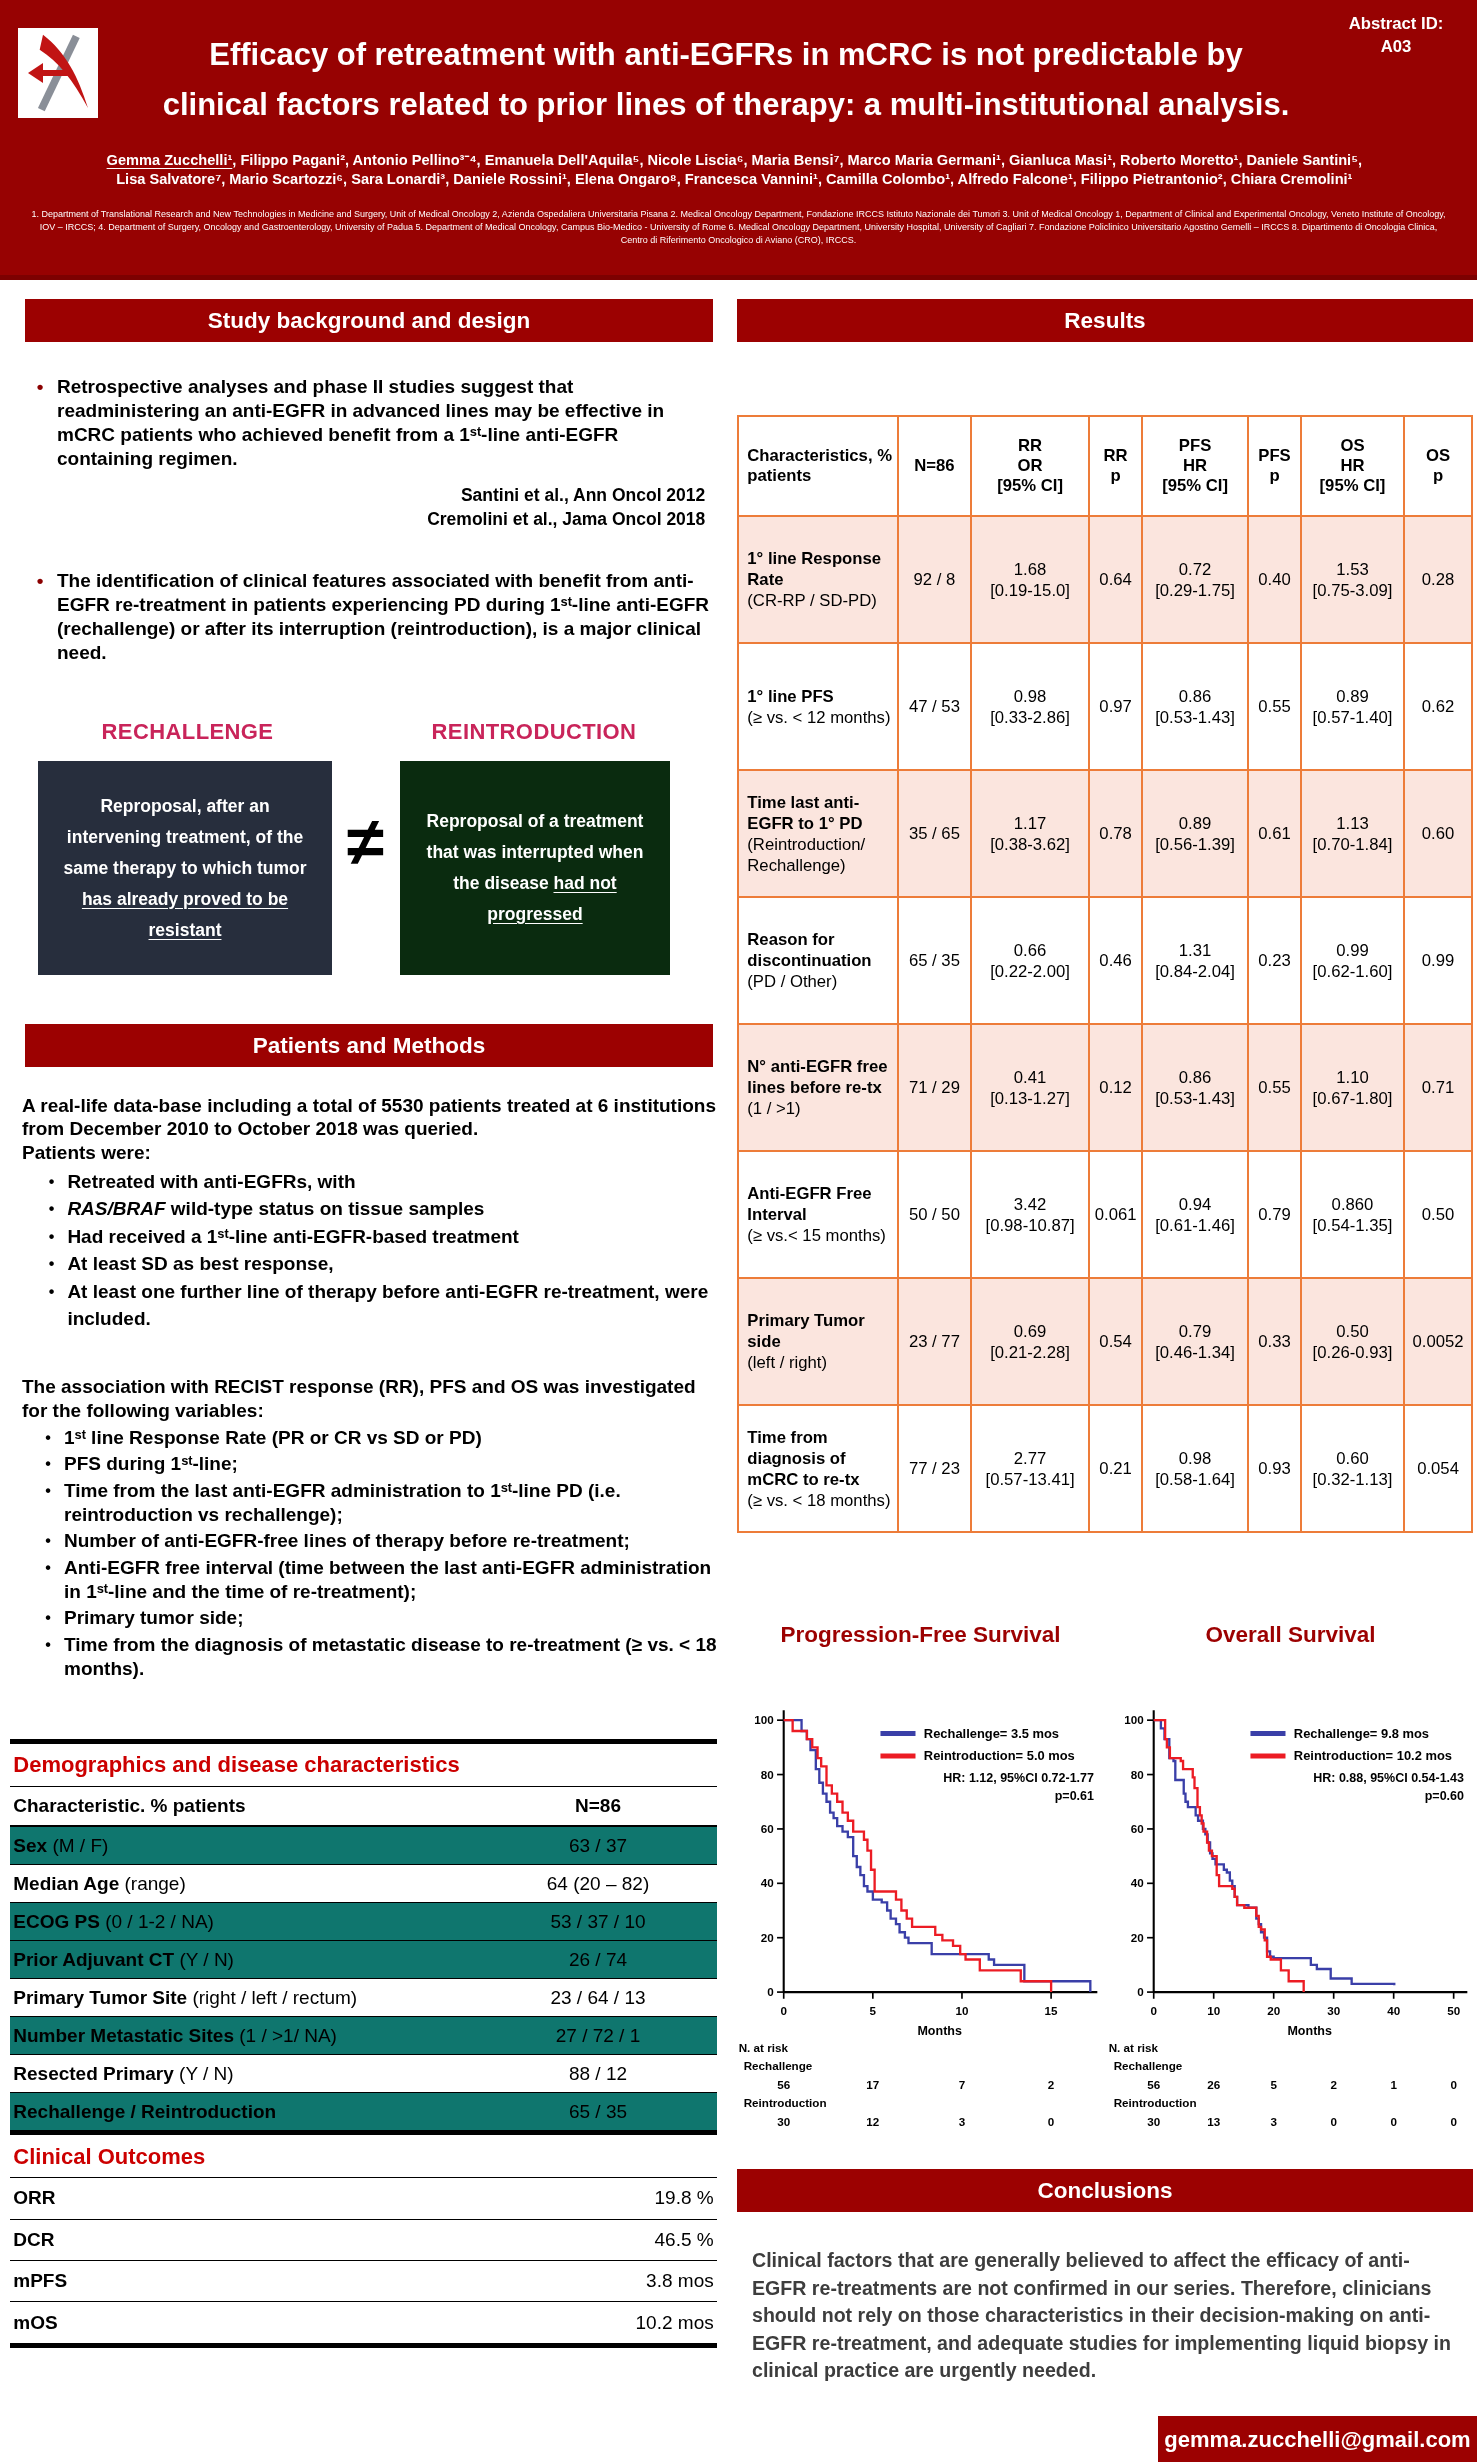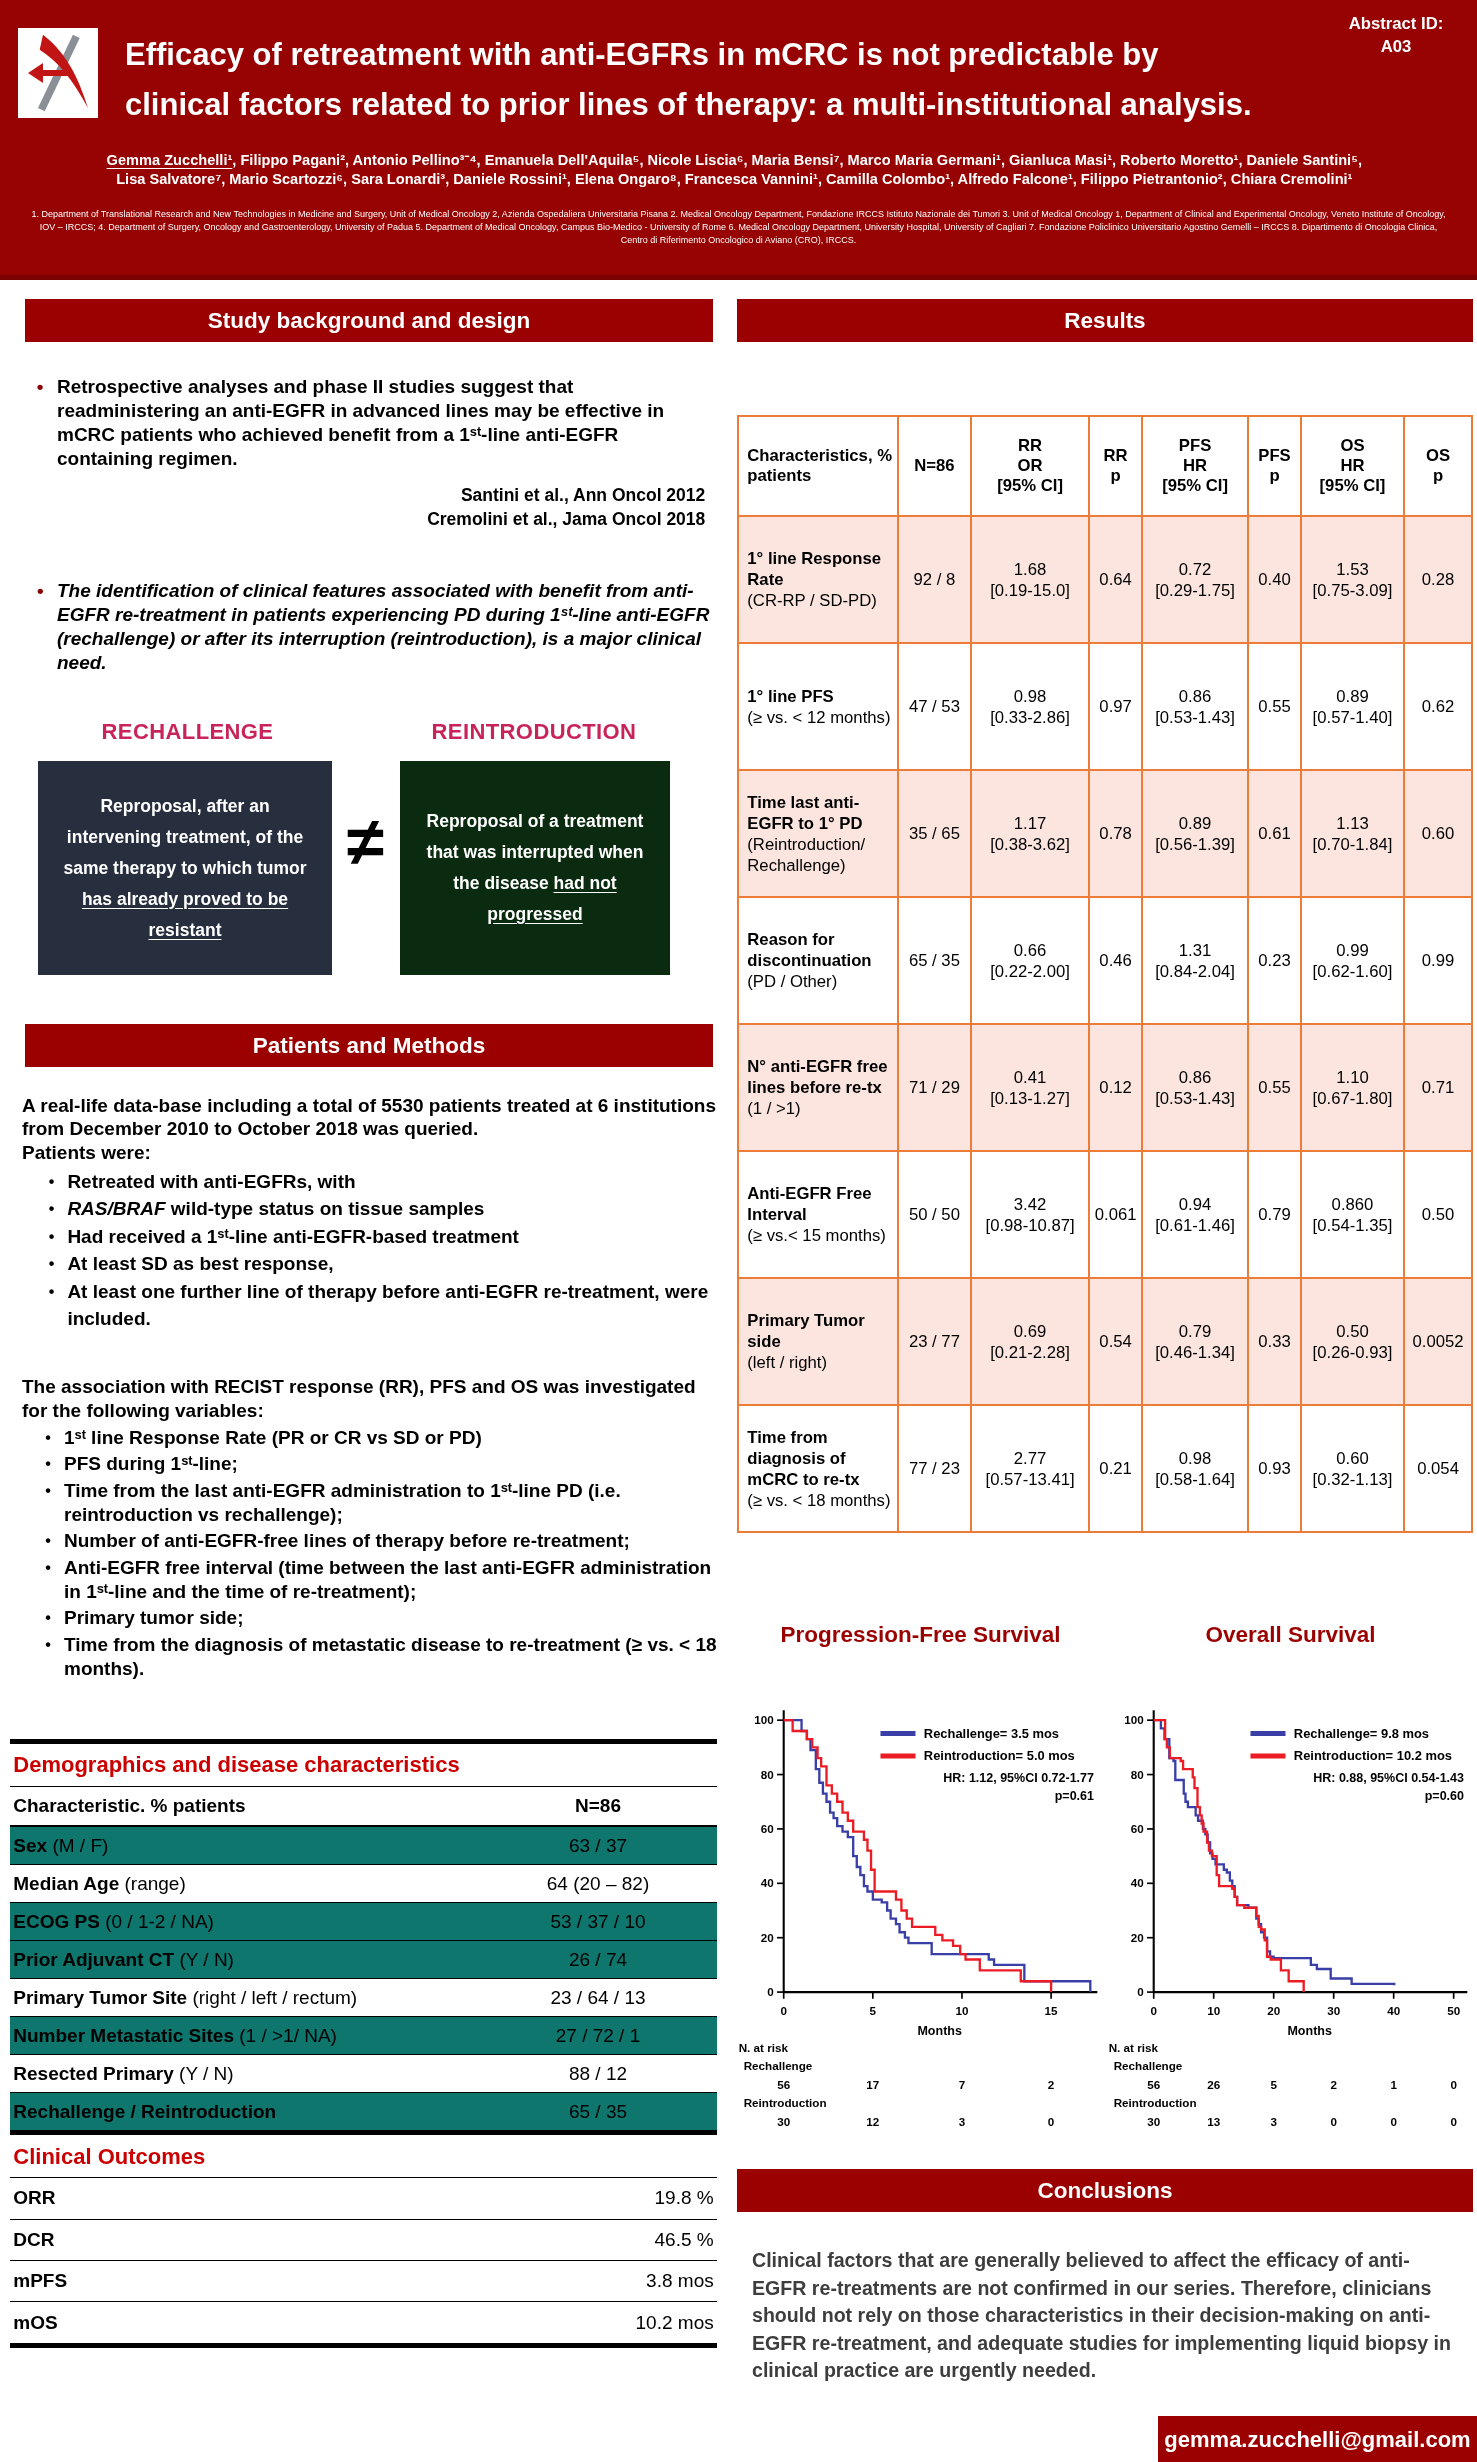--- a/index.html
+++ b/index.html
@@ -2,39 +2,39 @@
 <html style="font-size:13.3px"><head>
 <meta charset="utf-8">
 <style>
   * { margin:0; padding:0; box-sizing:border-box; }
   body { background:#ffffff; font-family:"Liberation Sans", sans-serif; color:#000; }
   .poster { position:relative; width:1477px; height:2462px; background:#fff; overflow:hidden; }
 
   
   .header { position:absolute; left:0; top:0; width:1477px; height:280px; background:#970202; border-bottom:5.8px solid #7c0101; color:#fff; }
   .logo { position:absolute; left:18.4px; top:28px; width:80px; height:90px; background:#fff; }
-  .title { position:absolute; left:125px; right:150px; top:30px; text-align:left; font-weight:700; font-size:31px; line-height:50px; }
+  .title { position:absolute; left:125px; right:150px; top:30px; text-align:center; font-weight:700; font-size:31px; line-height:50px; }
   .abstract { position:absolute; right:10px; top:13.3px; width:142px; text-align:center; font-weight:700; font-size:16.7px; line-height:22.5px; }
   .authors { position:absolute; left:16.7px; right:25px; top:151px; text-align:center; font-weight:700; font-size:14.6px; line-height:19px; }
   .authors .fa { text-decoration:underline; text-underline-offset:2.5px; }
   .affils { position:absolute; left:28px; right:28px; top:208px; text-align:center; font-weight:400; font-size:9px; line-height:13px; }
 
   
   .section-bar { position:absolute; background:#9c0101; color:#fff; font-weight:700; font-size:22.5px; text-align:center; height:43px; line-height:43px; }
   #bar-background { left:25px; top:299px; width:688px; }
   #bar-methods    { left:25px; top:1024px; width:688px; }
   #bar-results    { left:737px; top:299px; width:736px; }
   #bar-conclusions{ left:737px; top:2169px; width:736px; }
 
   
   .bg-content { position:absolute; left:30px; top:375px; width:687px; }
   .bullet-para { position:relative; padding-left:27px; font-weight:700; font-size:19px; line-height:24px; }
   .bullet-para::before { content:"•"; position:absolute; left:6.7px; top:0; color:#8b0000; }
   .refs { text-align:right; font-weight:700; font-size:17.5px; line-height:23.4px; margin:13.3px 11.7px 0 0; }
-  .bullet2 { margin-top:48px;font-style:italic; }
+  .bullet2 { margin-top:38px; }
 
   
   .concept-title { position:absolute; color:#c9245a; font-weight:700; font-size:22px; text-align:center; letter-spacing:0.4px; }
   #rechallenge-title { left:50px; top:719px; width:275px; }
   #reintroduction-title { left:392px; top:719px; width:284px; }
   .concept-box { position:absolute; top:761px; height:214px; color:#fff; font-weight:700; font-size:17.5px; line-height:31px; text-align:center; display:flex; align-items:center; justify-content:center; padding:11.7px 16.7px; }
   #rechallenge-box { left:38px; width:294px; background:#272e3d; }
   #reintroduction-box { left:400px; width:270px; background:#0a2b0f; }
   .concept-box .ul { text-decoration:underline; text-underline-offset:3.3px; }
   .neq { position:absolute; left:332px; top:802px; width:67px; text-align:center; font-size:68px; font-weight:700; color:#000; }

